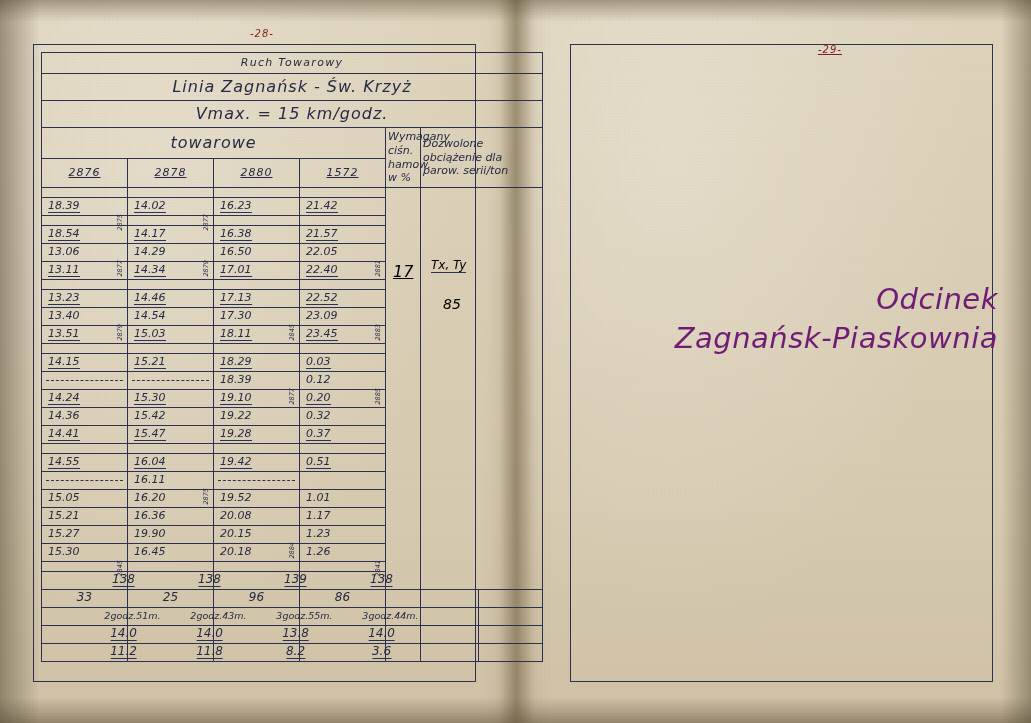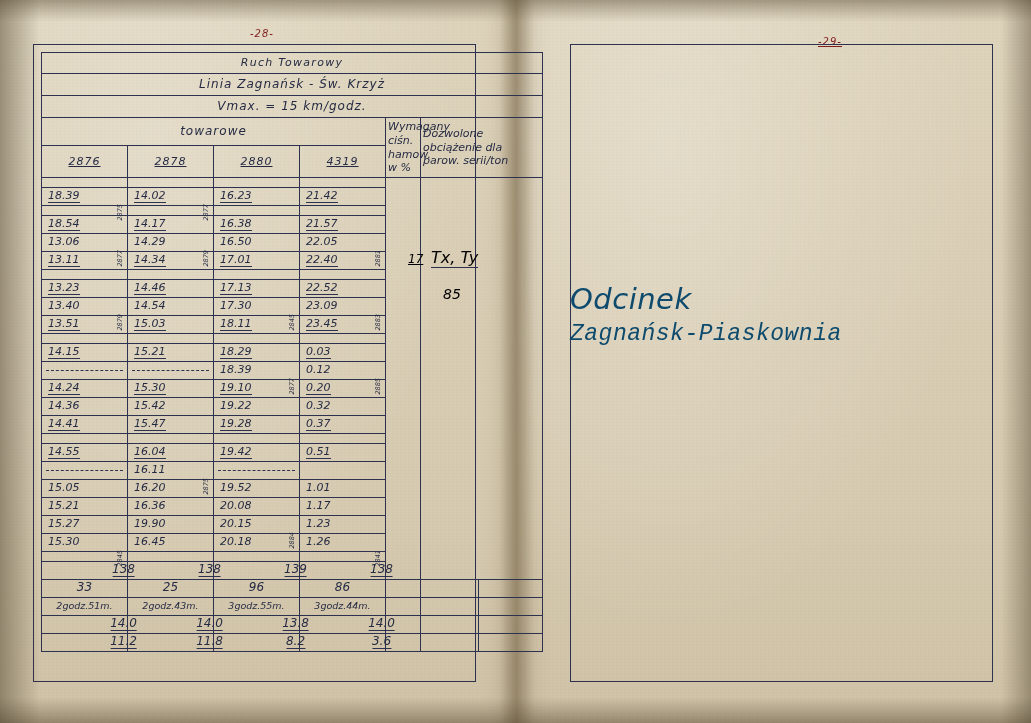--- a/index.html
+++ b/index.html
@@ -68,21 +68,21 @@
   
   .pagenum {
     position: absolute;
     font-size: 10px;
     font-style: italic;
     letter-spacing: 1px;
     color: #7f1d1d;
     margin-left: 28px;
   }
   .pagenum-left  { left: 222px; top: 28px; }
-  .pagenum-right { left: 790px; top: 36px; text-decoration: underline; }
+  .pagenum-right { left: 790px; top: 44px; text-decoration: underline; }
 
   
   .frame-left {
     position: absolute;
     left: 33px;
     top: 44px;
     width: 441px;
     height: 636px;
     border: 1.5px solid #2c3150;
   }
@@ -102,21 +102,21 @@
     font-size: 11px;
   }
   .ttl {
     text-align: center;
     font-style: italic;
     letter-spacing: 1.3px;
     color: #242a44;
     padding: 3px 0 4px 0 !important;
     font-size: 14px;
   }
-  .ttl.sub { font-size: 12px; letter-spacing: 1px; }
+  .ttl.sub { font-size: 16px; letter-spacing: 1px; }
   .hdr-small {
     font-size: 7.5px;
     font-style: italic;
     line-height: 1.25;
     padding: 2px 2px !important;
     color: #242a44;
     text-align: left;
   }
   .colhdr {
     text-align: center;
@@ -158,43 +158,43 @@
     position: absolute;
     left: 4px;
     right: 4px;
     top: 8px;
     border-top: 1px dashed #2c3150;
   }
   .spacer { height: 9px; }
   .cell.center .v { left: 50%; transform: translateX(-50%); margin-left: 39px; }
   .cell.center2 .v { left: 50%; transform: translateX(-50%); border-bottom: none; }
   .totals .v { font-size: 12px; }
-  .tiny .v { font-size: 9.5px; }
+  .tiny .v { font-size: 9.5px; margin-left: 48px; }
 
   
   .frame-right {
     position: absolute;
     left: 570px;
     top: 44px;
     width: 421px;
     height: 636px;
     border: 1.5px solid #2c3150;
   }
   .section-title {
     position: absolute;
     left: 570px;
     top: 280px;
     width: 428px;
-    text-align: left;
+    text-align: right;
     font-style: italic;
-    color: #0c4a6e;
+    color: #701a75;
     line-height: 1.35;
   }
   .section-title .l1 { font-size: 29px; letter-spacing: 0.5px; }
-  .section-title .l2 { font-size: 23px; letter-spacing: 0.5px; font-family: Liberation Mono, monospace; }
+  .section-title .l2 { font-size: 29px; letter-spacing: 0.5px; }
 </style>
 </head>
 <body>
 
 <div class="page">
 
   <div class="sheet sheet-left"></div>
   <div class="sheet sheet-right"></div>
   <div class="gutter"></div>
 
@@ -225,36 +225,36 @@
       </tr>
       <tr>
         <td class="ttl sub" colspan="4">towarowe</td>
         <td rowspan="2" class="hdr-small">Wymagany ciśn. hamow. w %</td>
         <td rowspan="2" colspan="2" class="hdr-small">Dozwolone obciążenie dla parow. serii/ton</td>
       </tr>
       <tr>
         <td class="colhdr">2876</td>
         <td class="colhdr">2878</td>
         <td class="colhdr">2880</td>
-        <td class="colhdr">4319</td>
+        <td class="colhdr">1572</td>
       </tr>
 
       <tr>
         <td class="spacer"></td>
           <td class="spacer"></td>
         <td class="spacer"></td>
           <td class="spacer"></td>
         <td rowspan="25" style="vertical-align:top;">
           <div style="position:relative;height:100%;">
-            <div style="position:absolute;top:74px;left:22px;font-style:italic;font-size:12px;text-decoration:underline;">17</div>
+            <div style="position:absolute;top:74px;left:7px;font-style:italic;font-size:16px;text-decoration:underline;">17</div>
           </div>
         </td>
         <td rowspan="25" colspan="2" style="vertical-align:top;">
           <div style="position:relative;height:100%;">
-            <div style="position:absolute;top:70px;left:10px;font-style:italic;font-size:16px;border-bottom:1px solid #2c3150;">Tx, Ty</div>
+            <div style="position:absolute;top:70px;left:10px;font-style:italic;font-size:12px;border-bottom:1px solid #2c3150;">Tx, Ty</div>
             <div style="position:absolute;top:108px;left:22px;font-style:italic;font-size:14px;">85</div>
           </div>
         </td>
       </tr>
 
       <tr>
         <td class="cell">
             <span class="v">18.39</span>
             <span class="tag">2875</span>
           </td>

